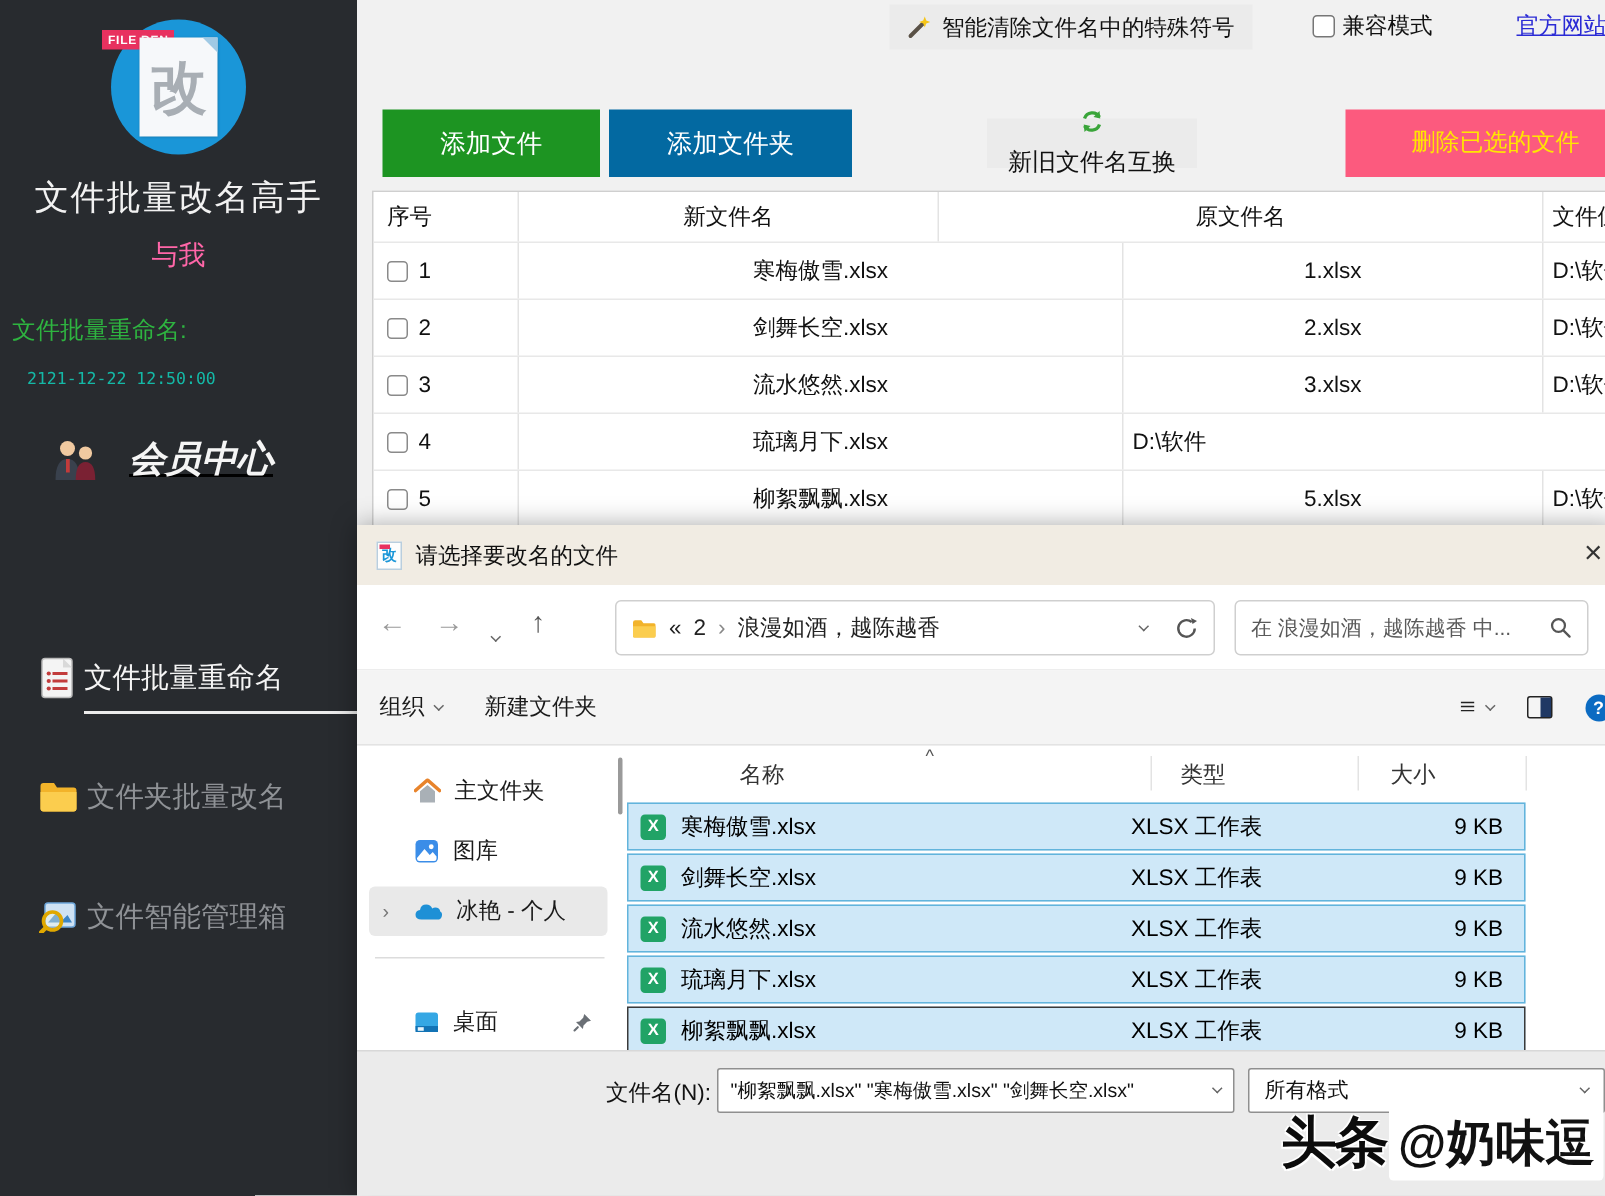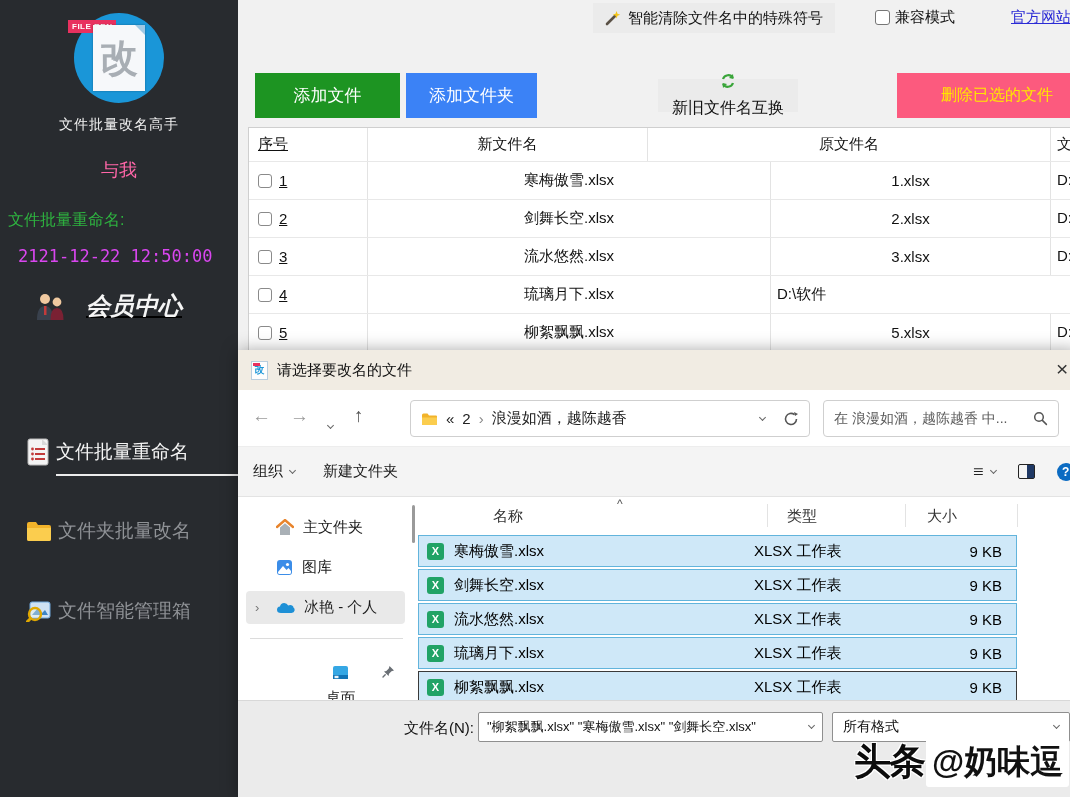--- a/index.html
+++ b/index.html
@@ -7,47 +7,47 @@
   body { font-family:"Liberation Sans","DejaVu Sans",sans-serif; background:#f1f1f1; }
   .screen { position:relative; width:1070px; height:797px; overflow:hidden; background:#f1f1f1; }
 
   
   .sidebar { position:absolute; left:0; top:0; width:238px; height:797px; background:#282b2f; }
   .logo { position:absolute; left:74px; top:13px; width:90px; height:90px; border-radius:50%; background:#1a96d8; }
   .logo-page { position:absolute; left:19px; top:12px; width:52px; height:66px; background:#f6f8fa; box-shadow:0 0 2px rgba(0,0,0,.3); display:flex; align-items:center; justify-content:center; }
   .logo-page::after { content:""; position:absolute; right:0; top:0; border-style:solid; border-width:0 10px 10px 0; border-color:transparent #9fc9e4 transparent transparent; }
   .logo-char { font-size:38px; font-weight:bold; color:#a8aeb4; font-family:"Liberation Serif","DejaVu Serif",serif; }
   .logo-badge { position:absolute; left:-6px; top:7px; background:#e8315f; color:#fff; font-size:8px; font-weight:bold; letter-spacing:.5px; padding:2px 4px; }
-  .app-title { position:absolute; top:116px; width:238px; text-align:center; color:#f2f2f2; font-size:14px; letter-spacing:1px; }
+  .app-title { position:absolute; top:116px; width:238px; text-align:center; color:#f2f2f2; font-size:23px; letter-spacing:1px; }
   .tagline { position:absolute; top:158px; width:238px; text-align:center; color:#ff66a8; font-size:18px; }
   .member-label { position:absolute; top:210px; left:8px; color:#2eb440; font-size:16px; }
-  .member-expiry { position:absolute; top:246px; left:18px; color:#d946ef; font-size:17px; font-family:"DejaVu Sans Mono",monospace; }
+  .member-expiry { position:absolute; top:246px; left:18px; color:#14b8a6; font-size:11px; font-family:"DejaVu Sans Mono",monospace; }
   .member-center { position:absolute; top:290px; left:34px; display:flex; align-items:center; gap:18px; cursor:pointer;text-decoration:underline; }
   .member-center-text { color:#f5f5f5; font-size:24px; font-weight:bold; font-style:italic; font-family:"Liberation Serif","DejaVu Serif",serif; }
   .side-item { position:absolute; left:26px; display:flex; align-items:center; gap:6px; font-size:19px; color:#8f9296; cursor:pointer; }
   .side-item.active { color:#f5f5f5; }
   .side-underline { position:absolute; left:56px; top:474px; width:182px; height:2px; background:#ececec; }
 
   
   .main { position:absolute; left:238px; top:0; width:832px; height:797px; }
   .clean-btn { position:absolute; left:355px; top:3px; height:30px; background:#ebebeb; display:flex; align-items:center; gap:7px; padding:0 12px; font-size:15px; color:#111; cursor:pointer; }
   .compat { position:absolute; left:637px; top:8px; display:flex; align-items:center; gap:5px; font-size:15px; color:#111; cursor:pointer; }
   .cb { width:15px; height:15px; background:#fff; border:1px solid #767676; border-radius:3px; display:inline-block; }
   .site-link { position:absolute; left:773px; top:8px; font-size:15px; color:#2b2bd5; text-decoration:underline; cursor:pointer; white-space:nowrap; }
   .btn { position:absolute; display:flex; align-items:center; justify-content:center; cursor:pointer; }
   .btn-add-files { left:17px; top:73px; width:145px; height:45px; background:#1d9422; color:#fff; font-size:17px; }
-  .btn-add-folder { left:168px; top:73px; width:131px; height:45px; background:#3b82f6; color:#fff; font-size:17px; }
+  .btn-add-folder { left:168px; top:73px; width:162px; height:45px; background:#0369a1; color:#fff; font-size:17px; }
   .btn-swap { left:420px; top:79px; height:33px; padding:0 14px; background:#ebebeb; color:#111; font-size:16px; gap:8px;flex-direction:column; }
   .btn-delete { left:659px; top:73px; width:200px; height:45px; background:#fc5a7e; color:#ffe600; font-size:16px; }
 
   .tbl { position:absolute; left:10px; top:127px; width:1000px; background:#fff; border:1px solid #cfcfcf; font-size:15px; color:#111; }
   .tbl-head { display:flex; height:33px; }
   .tbl-row { display:flex; height:38px; border-top:1px solid #e8e8e8; }
   .td { display:flex; align-items:center; border-right:1px solid #e3e3e3; }
-  .td-idx { width:119px; padding-left:9px; gap:7px;text-decoration:underline; }
+  .td-idx { width:97px; padding-left:9px; gap:7px; }
   .td-orig { width:403px; justify-content:center; }
   .td-new { width:280px; justify-content:center; }
   .td-path { flex:1; padding-left:6px; border-right:none; white-space:nowrap; overflow:hidden; }
   .tbl-head .td { font-size:15px; }
   .row-cb { width:14px; height:14px; background:#fff; border:1px solid #8a8a8a; border-radius:3px; }
 
   
   .dialog { position:absolute; left:238px; top:350px; width:840px; height:447px; background:#fff; box-shadow:0 0 16px rgba(0,0,0,.35); }
   .dlg-title { position:relative; height:40px; background:#f1ece3; display:flex; align-items:center; gap:9px; padding-left:13px; font-size:15px; color:#111; }
   .mini-icon { position:relative; width:17px; height:19px; background:#fdfdfd; border:1px solid #b9cede; display:flex; align-items:center; justify-content:center; font-size:10px; color:#1a96d8; font-weight:bold; }
@@ -361,21 +361,21 @@
         <div class="pane-item selected" style="top:94px;">
           <span class="pane-chevron">›</span>
           <span>
             <svg width="19" height="13" viewBox="0 0 19 13">
               <path d="M5 12 Q1 12 1 8.8 Q1 6 4 5.6 Q4.6 2 8.2 2 Q11 2 12.2 4.6 Q13 4 14.2 4 Q17 4 17.6 6.8 Q19 7.4 18.6 9.6 Q18.2 12 15.5 12 Z" fill="#1e90d6"></path>
             </svg>
           </span>
           <span>冰艳 - 个人</span>
         </div>
         <div class="pane-sep"></div>
-        <div class="pane-item" style="top:168px;flex-direction:column;">
+        <div class="pane-item" style="top:168px;">
           <span>
             <svg width="17" height="15" viewBox="0 0 17 15">
               <rect x="1" y="1" width="15" height="13" rx="2" fill="#35a7e4"></rect>
               <rect x="1" y="10" width="15" height="4" fill="#1273b5"></rect>
               <rect x="2.5" y="10.8" width="4" height="2.4" fill="#e8f4fb"></rect>
             </svg>
           </span>
           <span>桌面</span>
           <span class="pane-pin">
             <svg width="13" height="13" viewBox="0 0 13 13">

